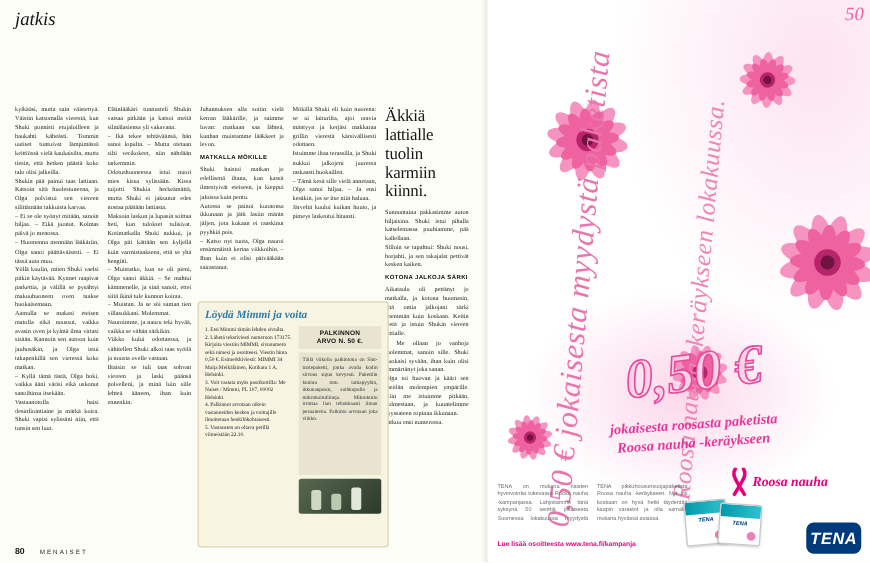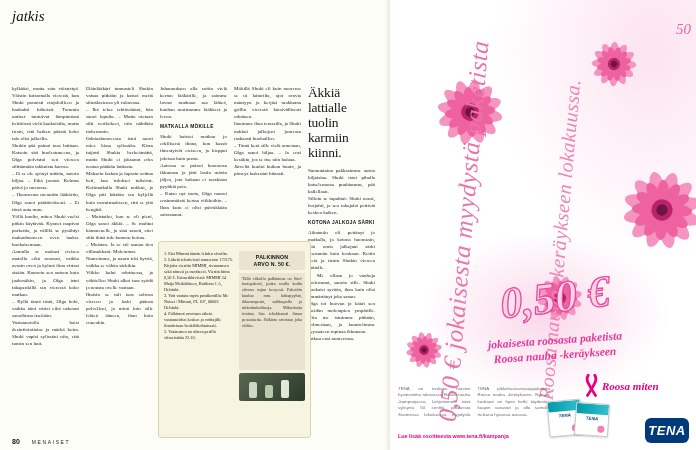--- a/index.html
+++ b/index.html
@@ -41,21 +41,21 @@
   .page-right { position:absolute; left:390px; top:0; width:306px; height:450px; background:#ffffff; overflow:hidden; }
   .pinkwash { position:absolute; right:0; top:0; width:220px; height:280px; z-index:0;
     background:radial-gradient(ellipse at 80% 18%, rgba(250,205,227,0.55), rgba(255,255,255,0) 65%); }
   .glow { position:absolute; left:30px; top:230px; width:250px; height:170px; z-index:0;
     background:radial-gradient(ellipse at center, rgba(247,183,216,0.55), rgba(255,255,255,0) 70%); }
   .flowers { position:absolute; left:0; top:0; z-index:1; }
 
   .rot-line { position:absolute; font-style:italic; color:#ea74ac; text-align:center; letter-spacing:0.5px; z-index:2; white-space:nowrap; }
   .rot1 { width:440px; left:-146px; top:217px; font-size:25px; transform:rotate(-85deg); }
   .rot2 { width:380px; left:-20px; top:228px; font-size:20px; color:#ee85b5; transform:rotate(-85deg); }
-  .corner-frag { position:absolute; right:5px; top:4px; font-size:15px; font-style:italic; color:#ee63a5; z-index:3;margin-top:17px; }
+  .corner-frag { position:absolute; right:5px; top:4px; font-size:15px; font-style:italic; color:#ee63a5; z-index:3; }
 
   .script-price { position:absolute; left:55px; top:272px; width:220px; text-align:center; z-index:5;
     font-size:44px; font-style:italic; font-weight:bold; color:#fbd3e7; -webkit-text-stroke:1.3px #e64a9c; transform:rotate(-7deg); }
   .script-sub { position:absolute; left:55px; width:220px; text-align:center; font-style:italic; font-weight:bold; color:#e6379b; z-index:5; transform:rotate(-4deg); }
   .ss1 { top:334px; font-size:11.5px; }
   .ss2 { top:349px; font-size:11.5px; }
 
   .ad-body { position:absolute; left:8px; top:386px; width:152px; column-count:2; column-gap:7px; z-index:6;
     font-family:"Liberation Sans",sans-serif; font-size:4.4px; line-height:1.45; color:#6d6d6d; text-align:justify; }
   .ad-link { position:absolute; left:8px; top:433px; z-index:6; font-family:"Liberation Sans",sans-serif; font-size:5.4px; font-weight:bold; color:#e6007e; }
@@ -124,20 +124,21 @@
 Silloin se tapahtui: Shuki nousi, horjahti, ja sen takajalat pettivät kesken kaiken.</span>
         <h4 class="subhead">KOTONA JALKOJA SÄRKI</h4>
         <span class="coltext">Aikataulu oli pettänyt jo matkalla, ja kotona huomasin, että omia jalkojani särki enemmän kuin koskaan. Keitin teetä ja istuin Shukin viereen lattialle.
 – Me ollaan jo vanhoja molemmat, sanoin sille. Shuki huokaisi syvään, ihan kuin olisi ymmärtänyt joka sanan.
 Olga toi huovan ja kääri sen meidän molempien ympärille. Niin me istuimme pitkään, kolmestaan, ja kuuntelimme syyssateen ropinaa ikkunaan.
 Jatkuu ensi numerossa.</span>
       </div>
     </div>
 
     <div class="contest-box">
+      <div class="contest-title">Löydä Mimmi ja voita</div>
       <div class="contest-row">
         <div class="contest-steps">1. Etsi Mimmi tämän lehden sivuilta.
 2. Lähetä tekstiviesti numeroon 173175. Kirjoita viestiin MIMMI, sivunumero sekä nimesi ja osoitteesi. Viestin hinta 0,50 €. Esimerkkiviesti: MIMMI 34 Maija Meikäläinen, Kotikatu 1 A, Helsinki.
 3. Voit vastata myös postikortilla: Me Naiset / Mimmi, PL 107, 00002 Helsinki.
 4. Palkinnot arvotaan oikein vastanneiden kesken ja voittajille ilmoitetaan henkilökohtaisesti.
 5. Vastausten on oltava perillä viimeistään 22.10.</div>
         <div class="contest-right">
           <div class="prize-box">
             <div>PALKINNON</div>
             <div>ARVO N. 50 €.</div>
@@ -217,21 +218,21 @@
     <div class="script-sub ss2">Roosa nauha -keräykseen</div>
 
     <div class="ad-body">TENA on mukana naisten hyvinvointia tukevassa Roosa nauha -kampanjassa. Lahjoitamme tänä syksynä 50 senttiä jokaisesta Suomessa lokakuussa myydystä TENA pikkuhousunsuojapaketista Roosa nauha -keräykseen. Nyt jos koskaan on hyvä hetki täydentää kaapin varastot ja olla samalla mukana hyvässä asiassa.</div>
     <div class="ad-link">Lue lisää osoitteesta www.tena.fi/kampanja</div>
 
     <div class="roosa-logo">
       <svg width="15" height="24" viewBox="0 0 15 24">
         <path d="M4.2,1.2 C1.2,6 4.5,10 11.5,21.5" fill="none" stroke="#e6007e" stroke-width="2.8" stroke-linecap="round"></path>
         <path d="M10.8,1.2 C13.8,6 10.5,10 3.5,21.5" fill="none" stroke="#e6007e" stroke-width="2.8" stroke-linecap="round"></path>
       </svg>
-      <span class="roosa-text">Roosa miten</span>
+      <span class="roosa-text">Roosa nauha</span>
     </div>
 
     <div class="packs">
       <div class="pack pack1">
         <div class="pack-band"></div>
         <div class="pack-label">TENA</div>
         <span class="pack-dot"></span>
       </div>
       <div class="pack pack2">
         <div class="pack-band"></div>

